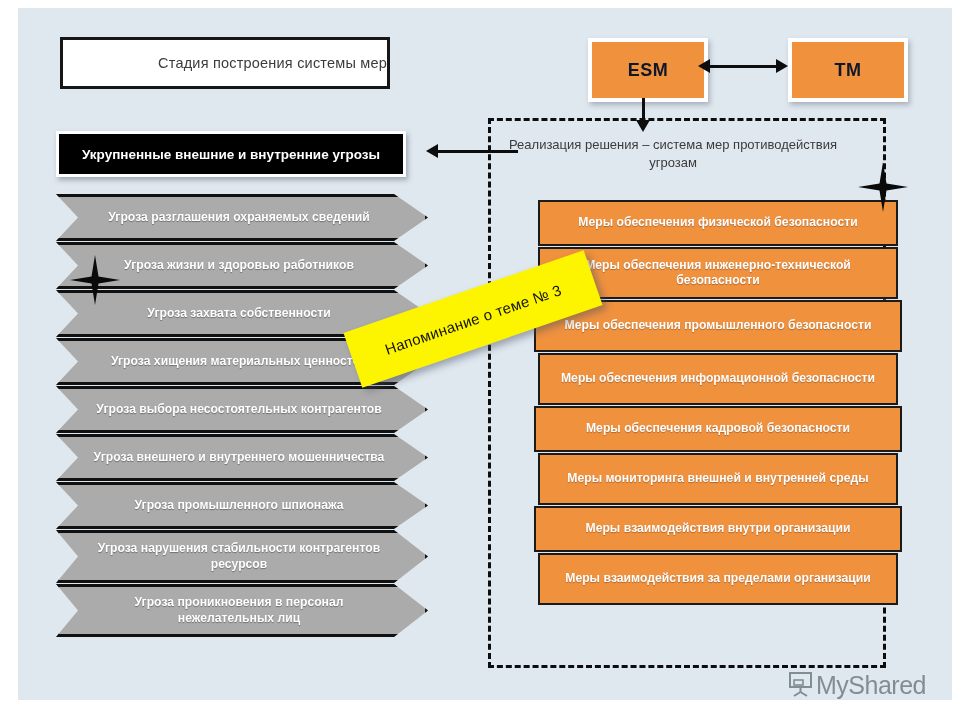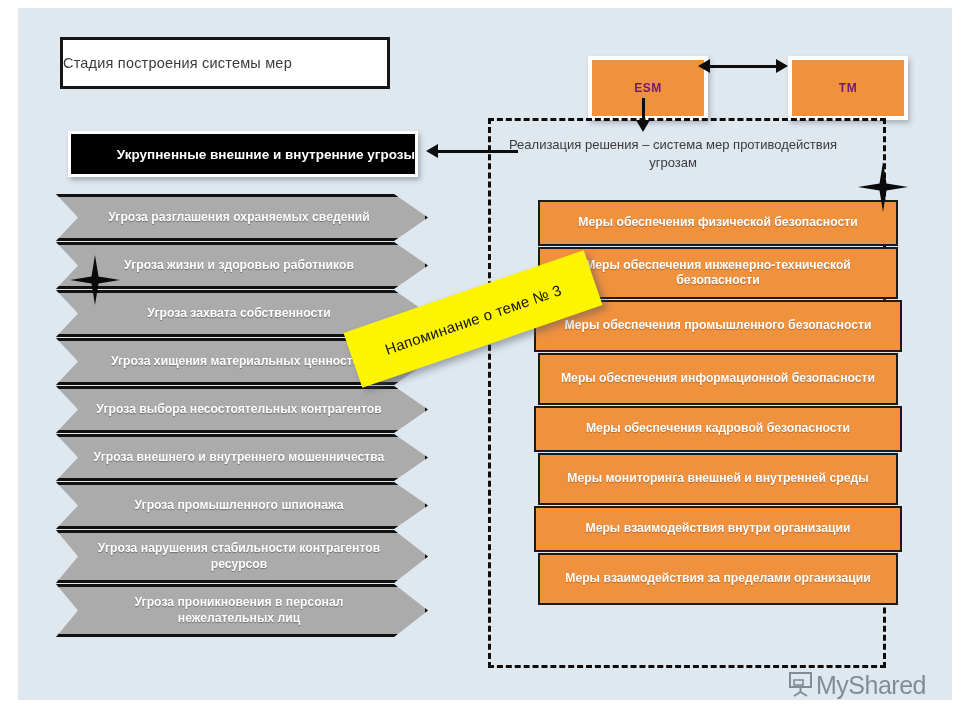--- a/index.html
+++ b/index.html
@@ -15,31 +15,31 @@
     width:934px; height:692px;
     background:#dfe7ef;
   }
 
   
   .stage-title{
     position:absolute; left:42px; top:29px;
     width:324px; height:46px;
     background:#ffffff;
     border:3px solid #161616;
-    display:flex; align-items:center; justify-content:flex-start;
+    display:flex; align-items:center; justify-content:flex-end;
     font-size:14.5px; color:#3b3b3b; letter-spacing:.2px;
   }
   .black-head{
     position:absolute; left:38px; top:123px;
     width:344px; height:40px;
     background:#000000;
     border:3px solid #ffffff;
     box-shadow:2px 3px 5px rgba(80,90,105,.45);
-    display:flex; align-items:center; justify-content:flex-end;
-    color:#ffffff; font-size:13.5px; font-weight:bold;margin-left:12px;
+    display:flex; align-items:center; justify-content:center;
+    color:#ffffff; font-size:13.5px; font-weight:bold;
   }
 
   
   #chev-col{position:absolute; left:38px; top:186px; width:372px;}
   .chev{
     position:relative;
     height:47px;
     margin-bottom:1px;
     background:#ababab;
     border:3px solid #111111;
@@ -70,23 +70,22 @@
   }
 
   
   .topbox{
     position:absolute;
     width:112px; height:56px;
     background:#f0913e;
     border:4px solid #ffffff;
     box-shadow:2px 3px 5px rgba(90,100,115,.4);
     display:flex; align-items:center; justify-content:center;
-    color:#701a75; font-size:12px; font-weight:bold;
+    color:#0f172a; font-size:18px; font-weight:bold;
     letter-spacing:.5px;
-    margin-top:18px;
   }
   #box-esm{left:570px; top:30px;}
   #box-tm{left:770px; top:30px;}
 
   
   #orange-col{position:absolute; left:520px; top:192px; width:360px;}
   .obox{
     position:relative;
     background:#f0913e;
     border:2.5px solid #1b1b1b;

